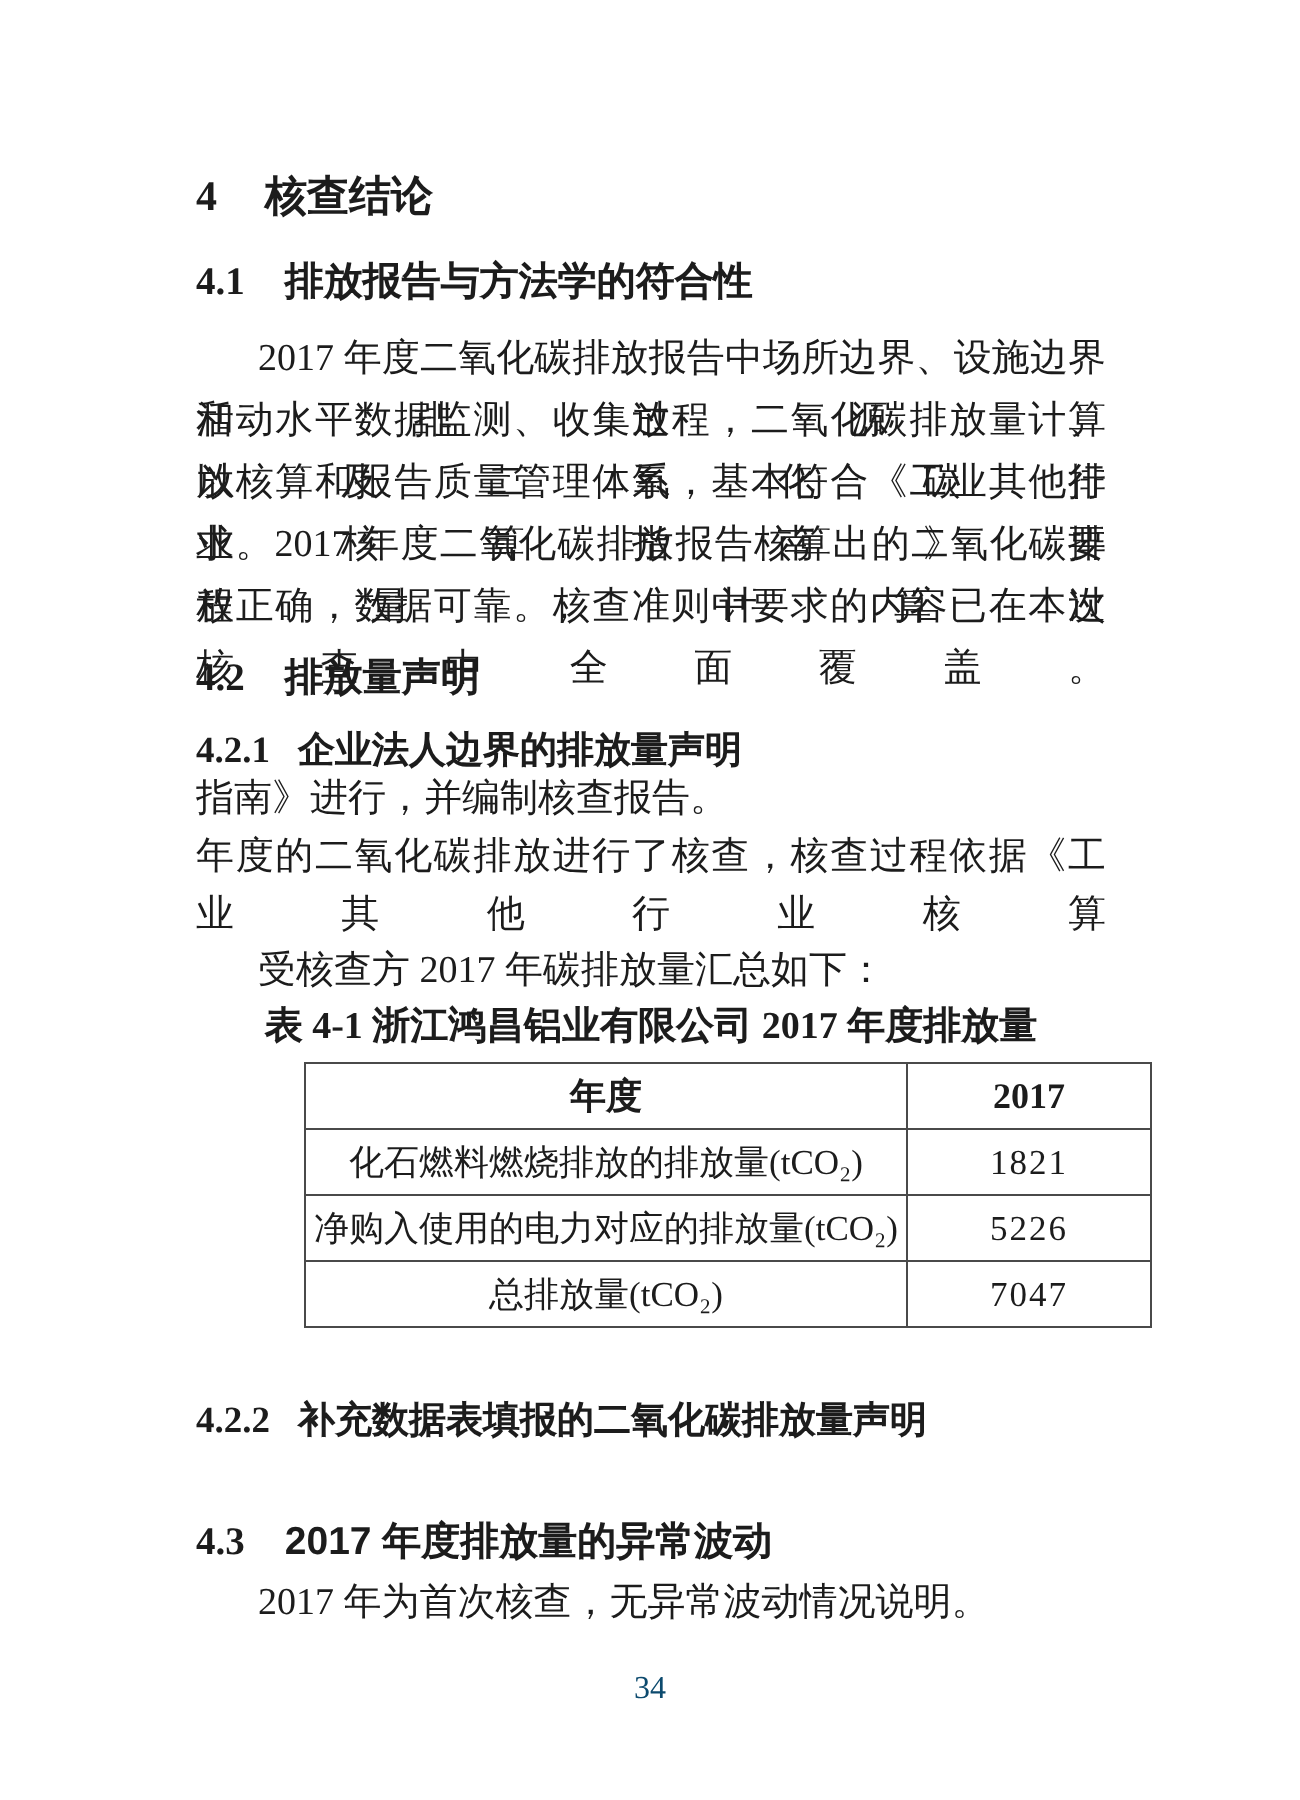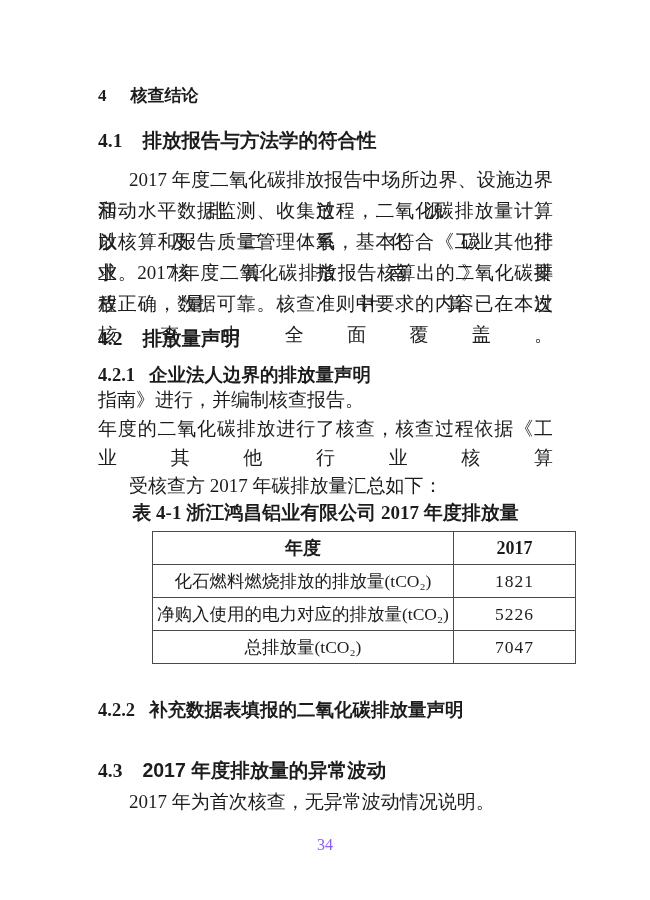--- a/index.html
+++ b/index.html
@@ -18,21 +18,21 @@
   }
   .abs { position: absolute; }
 
   
   .h-lv1, .h-lv2, .h-lv3 {
     left: 98px;
     width: 470px;
     font-weight: bold;
     white-space: nowrap;
   }
-  .h-lv1 { font-size: 17px; }
+  .h-lv1 { font-size: 21px; }
   .h-lv2 { font-size: 19.5px; }
   .h-lv3 { font-size: 18.5px; }
   .h-num {
     font-family: "Liberation Serif", "DejaVu Serif", serif;
     font-weight: bold;
   }
   .h-lv1 .h-num { margin-right: 24px; }
   .h-lv2 .h-num { margin-right: 20px; }
   .h-lv3 .h-num { margin-right: 14px; }
   .h-title {
@@ -92,21 +92,21 @@
     font-family: "Liberation Serif", "DejaVu Serif", serif;
     letter-spacing: 1px;
   }
 
   
   .page-number {
     left: 0;
     width: 650px;
     text-align: center;
     font-size: 16px;
-    color: #8b5cf6;
+    color: #0c4a6e;
   }
 </style>
 </head>
 <body>
 
 <div class="page">
 
   <div class="abs h-lv1" style="top:84px;">
     <span class="h-num">4</span><span class="h-title">核查结论</span>
   </div>

